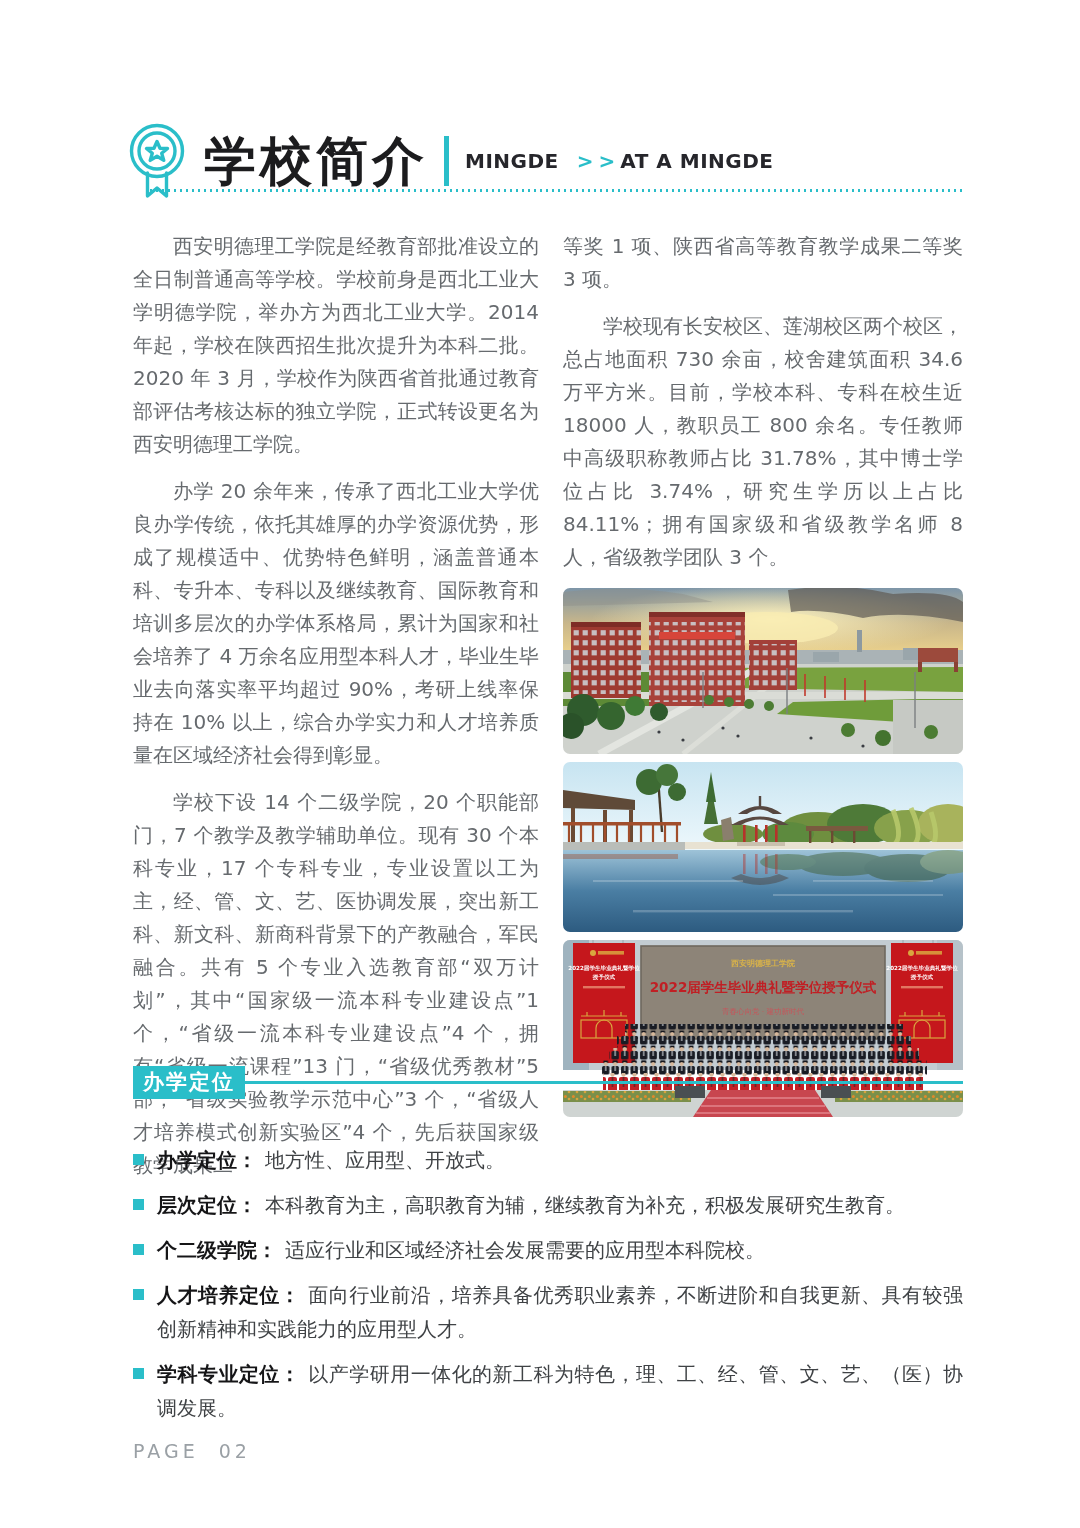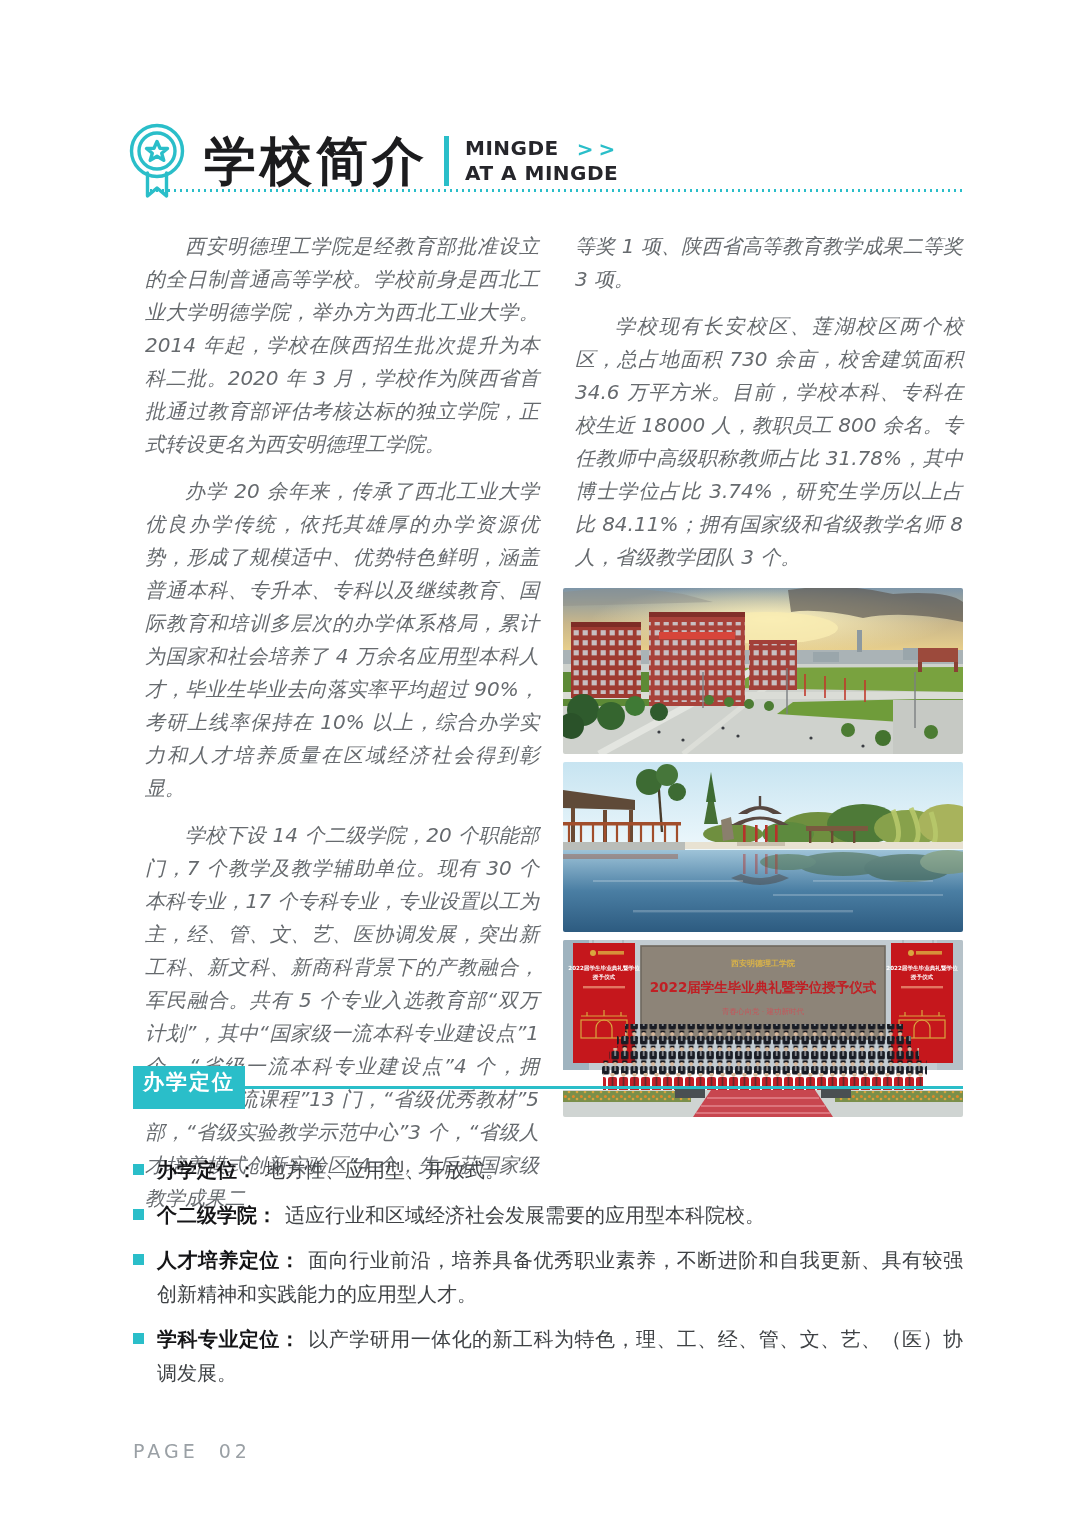--- a/index.html
+++ b/index.html
@@ -6,39 +6,39 @@
   html,body { background:#ffffff; }
   .page {
     position:relative; width:1080px; height:1528px; background:#fff;
     font-family:"DejaVu Sans","Liberation Sans",sans-serif; overflow:hidden;
   }
   
   .header { position:absolute; left:126px; top:122px; display:flex; align-items:center; }
   .medal  { width:62px; height:78px; margin-right:16px; flex:0 0 auto; }
   .title  { font-size:52px; font-weight:800; color:#1c1c1e; letter-spacing:4px; line-height:1; }
   .hdr-bar{ width:5px; height:50px; background:#2abec9; margin:0 16px 0 16px; }
-  .brandbox { display:flex; flex-direction:column; justify-content:center; }
+  .brandbox { display:flex; flex-direction:row; justify-content:center; }
   .brand-row { display:flex; align-items:center; }
   .brand  { font-size:20px; font-weight:700; color:#26262b; line-height:25px; letter-spacing:.5px; }
   .arrows { font-size:20px; font-weight:800; color:#2abec9; margin-left:18px; letter-spacing:5px; }
   .dotline { position:absolute; left:150px; top:189px; width:813px; height:3px;
     background:repeating-linear-gradient(to right,#2abec9 0 2px,transparent 2px 6px); }
   
   .col { position:absolute; top:230px; font-size:20px; line-height:33px; color:#666a6e; text-align:justify; }
   .col-left  { left:133px; width:406px; }
   .col-right { left:563px; width:400px; }
-  .col p { margin:0 0 14px 12px;font-style:italic; }
+  .col p { margin:0 0 14px 0; }
   .ind { text-indent:2em; }
   
-  .photo { width:400px; margin-bottom:8px; border-radius:2px; overflow:hidden; line-height:0; }
+  .photo { width:400px; margin-bottom:8px; border-radius:7px; overflow:hidden; line-height:0; }
   .photo svg { display:block; width:100%; }
   
   .pos-section { position:absolute; left:133px; top:1066px; width:830px; }
   .pos-head { display:flex; align-items:center; }
-  .badge { background:#2abec9; color:#fff; font-size:21px; font-weight:700; padding:2px 10px 13px; letter-spacing:2px; }
+  .badge { background:#2abec9; color:#fff; font-size:21px; font-weight:700; padding:2px 10px 3px; letter-spacing:2px; }
   .pos-line { flex:1; height:3px; background:#2abec9; }
   .pos-list { margin-top:44px; }
   .pos-item { display:flex; margin-bottom:11px; font-size:20px; line-height:34px; color:#3f4245; }
   .sq { flex:0 0 11px; width:11px; height:11px; background:#2abec9; margin:11px 13px 0 0; }
   .pos-item p { flex:1; text-align:justify; }
   .pos-label { font-weight:700; color:#151517; margin-right:8px; }
   
   .footer { position:absolute; left:133px; top:1440px; font-size:19px; color:#9aa0a5; letter-spacing:4px; display:flex; gap:20px;text-align:center; }
 </style>
 </head>
@@ -342,20 +342,24 @@
       <span class="badge">办学定位</span>
       <span class="pos-line"></span>
     </div>
     <div class="pos-list">
       <div class="pos-item">
         <span class="sq"></span>
         <p><span class="pos-label">办学定位：</span><span>地方性、应用型、开放式。</span></p>
       </div>
       <div class="pos-item">
         <span class="sq"></span>
+        <p><span class="pos-label">层次定位：</span><span>本科教育为主，高职教育为辅，继续教育为补充，积极发展研究生教育。</span></p>
+      </div>
+      <div class="pos-item">
+        <span class="sq"></span>
         <p><span class="pos-label">个二级学院：</span><span>适应行业和区域经济社会发展需要的应用型本科院校。</span></p>
       </div>
       <div class="pos-item">
         <span class="sq"></span>
         <p><span class="pos-label">人才培养定位：</span><span>面向行业前沿，培养具备优秀职业素养，不断进阶和自我更新、具有较强创新精神和实践能力的应用型人才。</span></p>
       </div>
       <div class="pos-item">
         <span class="sq"></span>
         <p><span class="pos-label">学科专业定位：</span><span>以产学研用一体化的新工科为特色，理、工、经、管、文、艺、（医）协调发展。</span></p>
       </div>

